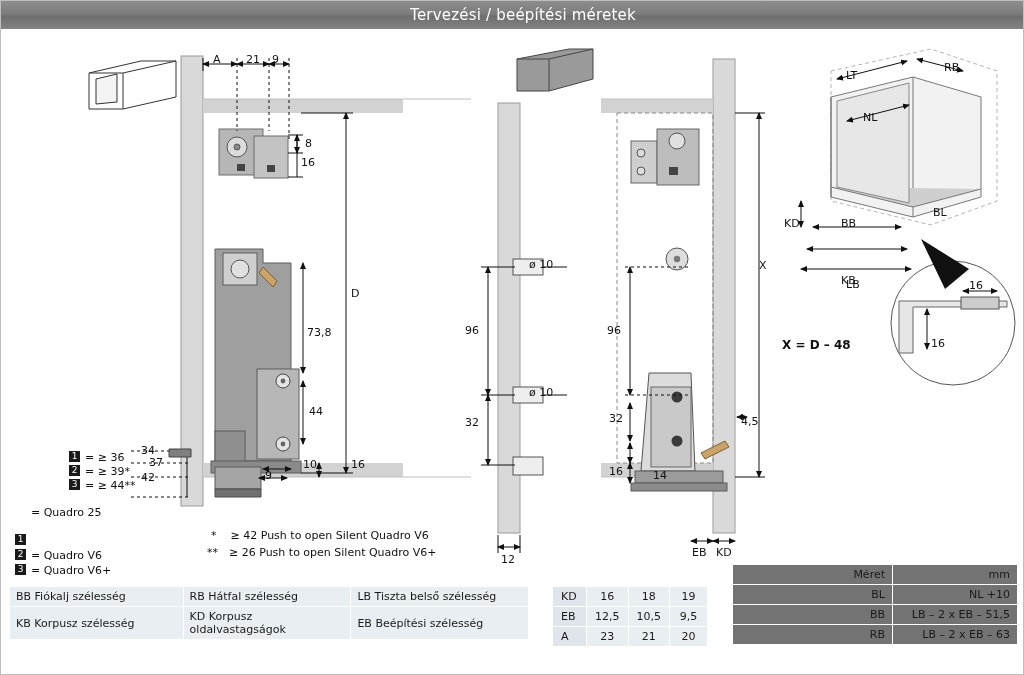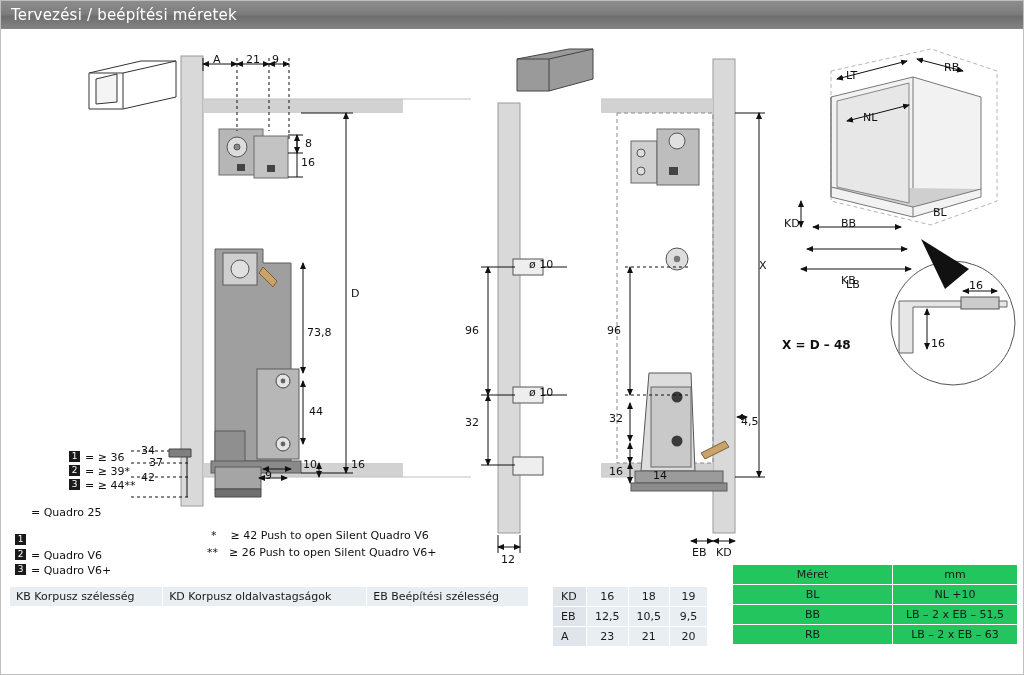--- a/index.html
+++ b/index.html
@@ -14,37 +14,38 @@
   }
   #root { position:relative; width:1024px; height:675px; border:1px solid #bfbfbf; }
 
   
   .titlebar {
     position:absolute; left:0; top:0; width:1022px; height:28px;
     background:linear-gradient(to bottom,#8d8d8d 0%,#7d7d7d 45%,#6e6e6e 55%,#848484 100%);
     color:#ffffff;
     font-size:15px;
     display:flex; align-items:center;
-    padding-left:10px;
+    padding-left:22px;
     letter-spacing:.2px;
+    justify-content:center;
   }
   .lbl { position:absolute; font-size:11px; color:#111; white-space:nowrap; }
   .lbl.bold { font-weight:bold; }
   .numbox {
     position:absolute; background:#1a1a1a; color:#fff;
     font-size:9px; width:11px; height:11px; line-height:11px;
     text-align:center;
   }
 
   
   .tbl { position:absolute; border-collapse:collapse; font-size:11px; }
   .tbl td { border:1px solid #ffffff; padding:3px 6px; background:#e9eef2; }
 
   .tbl2 { position:absolute; border-collapse:collapse; font-size:11px; }
-  .tbl2 td { border:1px solid #ffffff; padding:3px 7px; background:#22c55e; text-align:center;}
+  .tbl2 td { border:1px solid #ffffff; padding:3px 7px; background:#737373; text-align:right;}
 
   .tbl3 { position:absolute; border-collapse:collapse; font-size:11px; }
   .tbl3 td { border:1px solid #ffffff; padding:3px 8px; background:#e9eef2; }
   .tbl3 td.hdr { background:#dfe5ea; }
 
   .svgwrap { position:absolute; left:0; top:0; width:1024px; height:675px; pointer-events:none; }
 </style>
 </head>
 <body>
 
@@ -296,20 +297,25 @@
 
   <div class="numbox" style="left:14px; top:533px;">1</div>
   <div class="lbl" style="left:30px; top:505px;text-align:right;">= Quadro 25</div>
   <div class="numbox" style="left:14px; top:548px;">2</div>
   <div class="lbl" style="left:30px; top:548px;">= Quadro V6</div>
   <div class="numbox" style="left:14px; top:563px;">3</div>
   <div class="lbl" style="left:30px; top:563px;">= Quadro V6+</div>
 
   <table class="tbl" style="left:8px; top:585px; width:520px;">
     <tbody>
+        <tr>
+      <td style="width:174px">BB Fiókalj szélesség</td>
+      <td style="width:168px">RB Hátfal szélesség</td>
+      <td style="width:178px">LB Tiszta belső szélesség</td>
+    </tr>
     <tr>
       <td>KB Korpusz szélesség</td>
       <td>KD Korpusz oldalvastagságok</td>
       <td>EB Beépítési szélesség</td>
     </tr>
   </tbody>
     </table>
 
   <table class="tbl3" style="left:551px; top:585px;">
     <tbody>

